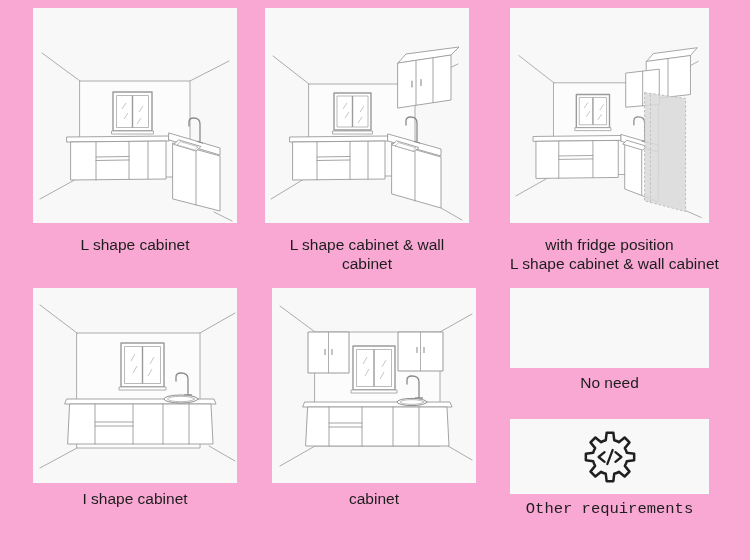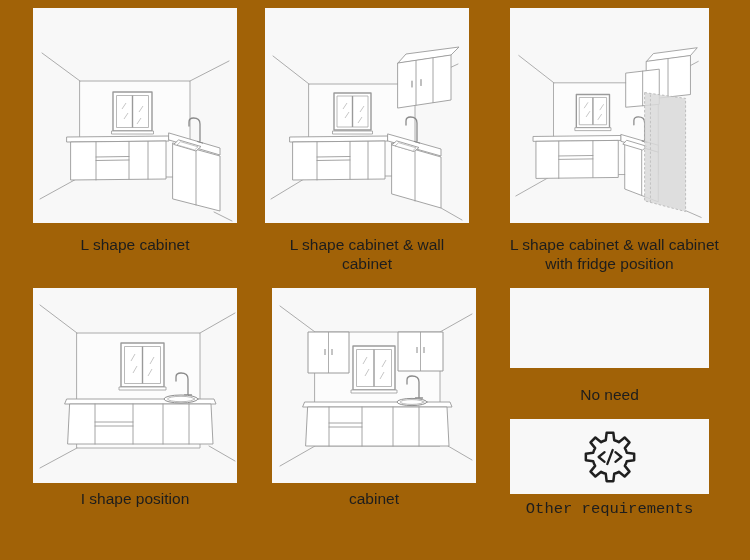--- a/index.html
+++ b/index.html
@@ -1,31 +1,31 @@
 <!DOCTYPE html>
 <html><head>
 <meta charset="utf-8">
 <style>
   html,body{margin:0;padding:0;background:#ffffff;}
   .stage{
-    position:relative;width:750px;height:560px;background:#a16207;overflow:hidden;
+    position:relative;width:750px;height:560px;background:#f9a8d4;overflow:hidden;
     font-family:"Liberation Sans","DejaVu Sans",sans-serif;
   }
   .option{position:absolute;cursor:pointer;}
   .thumb{background:#f8f8f8;}
   .thumb svg{display:block;}
   .thumb.empty{background:#f8f8f8;}
   .thumb.iconbox{background:#f8f8f8;display:flex;align-items:center;justify-content:center;}
   .caption{
     text-align:center;font-size:15.5px;line-height:19px;color:#1d1d1d;font-weight:400;
   }
   .caption span{display:block;white-space:nowrap;}
   .mt12{margin-top:12px;}
   .mt6{margin-top:6px;}
-  .mt5{margin-top:17px;}
+  .mt5{margin-top:5px;}
 </style>
 </head>
 <body>
 
 <div class="stage">
 
   <div class="option" style="left:33px;top:8px;width:204px;">
     <div class="thumb" style="width:204px;height:215px;">
       <svg width="204" height="215" viewBox="0 0 204 215">
         <g fill="none" stroke="#a3a3a3" stroke-width="0.9" stroke-linejoin="round" stroke-linecap="round">
@@ -124,22 +124,22 @@
           <polygon points="120,133 140,139 136,143 116,137"></polygon>
           <path d="M138,133 L138,115 Q138,109 131.5,109 Q127,109 127,113 L127,117 M135.5,133.5 L140.5,135" fill="none" stroke="#8a8a8a" stroke-width="1.3"></path>
         </g>
         <g>
           <polygon points="138,84 180,90 180,206 138,195" fill="#d9d9d9" fill-opacity="0.85" stroke="#b6b6b6" stroke-width="0.9" stroke-dasharray="2.5 2"></polygon>
           <path d="M144,86 L144,197" fill="none" stroke="#b6b6b6" stroke-width="0.7" stroke-dasharray="2.5 2"></path>
         </g>
       </svg>
     </div>
     <div class="caption mt12">
+      <span>with fridge position</span>
       <span>L shape cabinet &amp; wall cabinet</span>
-      <span>with fridge position</span>
     </div>
   </div>
 
   <div class="option" style="left:33px;top:288px;width:204px;">
     <div class="thumb" style="width:204px;height:195px;">
       <svg width="204" height="195" viewBox="0 0 204 195">
         <g fill="none" stroke="#a3a3a3" stroke-width="0.9" stroke-linejoin="round" stroke-linecap="round">
           <rect x="44" y="45" width="123" height="115" fill="#fcfcfc"></rect>
           <path d="M7,17 L44,45 M202,25 L167,45 M7,180 L44,160 M202,173 L176,158"></path>
         </g>
@@ -154,21 +154,21 @@
           <polygon points="34,111 181,111 183,116 32,116"></polygon>
           <polygon points="37,116 178,116 180,156 35,156"></polygon>
           <path d="M62,116 L62,156 M100,116 L100,156 M130,116 L130,156 M156,116 L156,156 M62,134 L100,134 M62,138 L100,138" fill="none"></path>
           <path d="M155,107 L155,91 Q155,85 148,85 Q143,85 143,89 L143,93 M151.5,107 L158.5,107" fill="none" stroke="#8a8a8a" stroke-width="1.3"></path>
           <ellipse cx="148" cy="111" rx="17" ry="4" stroke="#8f8f8f" stroke-width="1"></ellipse>
           <ellipse cx="148" cy="111" rx="13.5" ry="2.7" stroke-width="0.7"></ellipse>
         </g>
       </svg>
     </div>
     <div class="caption mt6">
-      <span>I shape position</span>
+      <span>I shape cabinet</span>
       <span></span>
     </div>
   </div>
 
   <div class="option" style="left:272px;top:288px;width:204px;">
     <div class="thumb" style="width:204px;height:195px;">
       <svg width="204" height="195" viewBox="0 0 204 195">
         <g fill="none" stroke="#a3a3a3" stroke-width="0.9" stroke-linejoin="round" stroke-linecap="round">
           <rect x="43" y="44" width="125" height="114" fill="#fcfcfc"></rect>
           <path d="M8,18 L43,44 M200,26 L168,44 M8,178 L43,158 M200,172 L176,158"></path>

